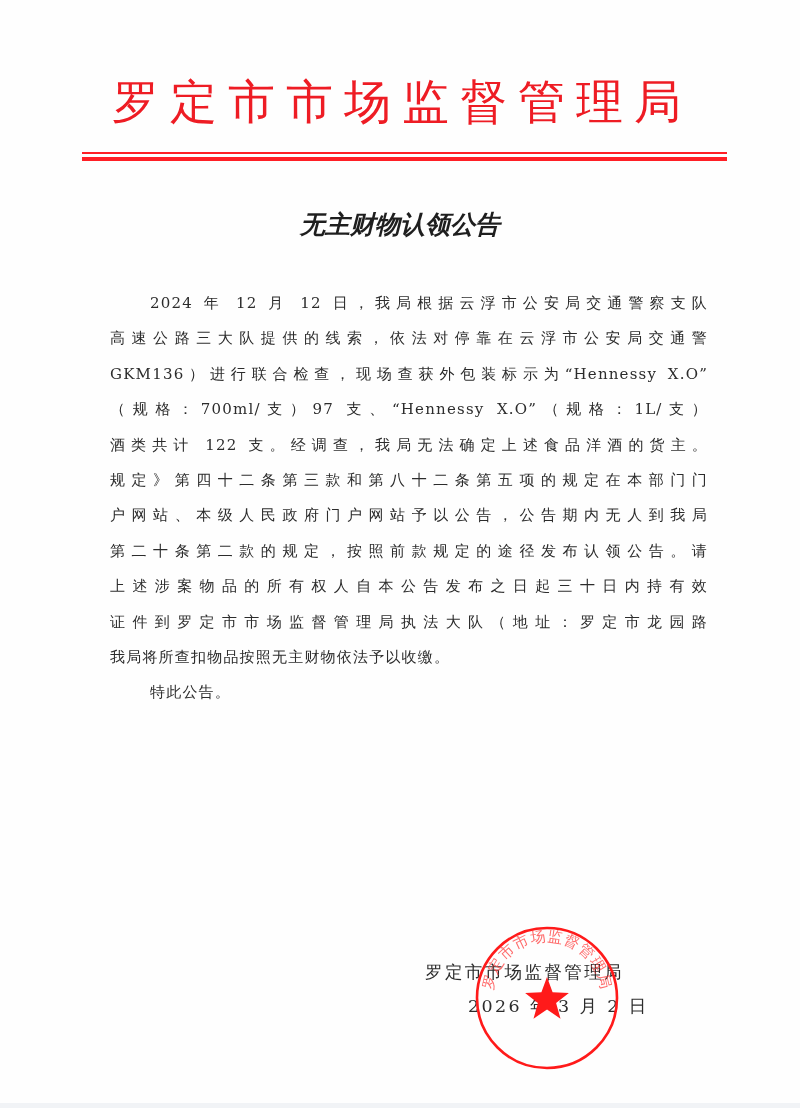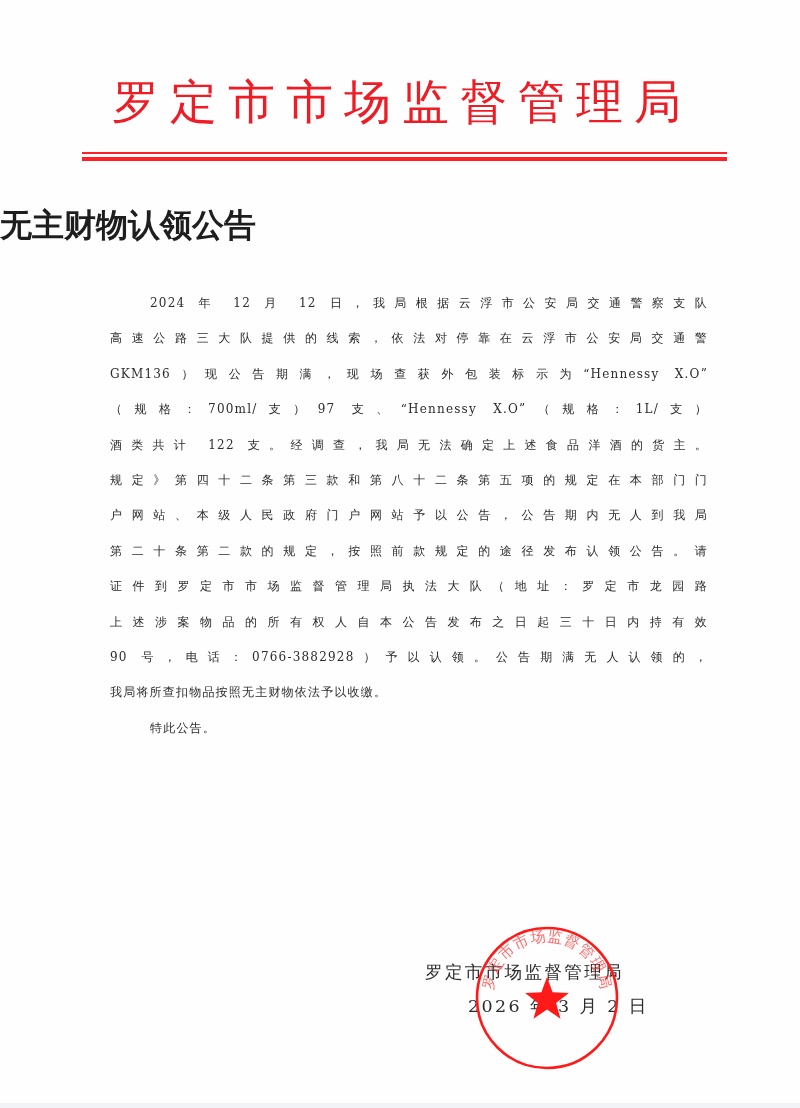--- a/index.html
+++ b/index.html
@@ -51,33 +51,35 @@
     .rule-thick {
       position: absolute;
       left: 82px; top: 157px;
       width: 645px; height: 4px;
       background: #ff1f26;
     }
     .doc-title {
       position: absolute;
       left: 0; top: 208px;
       width: 800px;
+      text-align: center;
       font-family: "DejaVu Serif", "Liberation Serif", serif;
       font-weight: bold;
-      font-size: 32px;
+      font-size: 25px;
       letter-spacing: 0px;
       color: #1e1e1e;
       line-height: 34px;
+      font-style: italic;
     }
     .body {
       position: absolute;
       left: 110px;
       top: 286px;
       width: 598px;
-      font-size: 12px;
+      font-size: 15px;
       line-height: 35.4px;
       letter-spacing: 1.2px;
       color: #2c2c2c;
     }
     .line {
       display: block;
       white-space: nowrap;
       text-align: justify;
       text-align-last: justify;
       height: 35.4px;
@@ -127,32 +129,31 @@
   <div class="rule-thin"></div>
   <div class="rule-thick"></div>
 
   <div class="doc-title">无主财物认领公告</div>
 
   <div class="body">
 
     <div>
       <span class="line indent">2024 年 12 月 12 日，我局根据云浮市公安局交通警察支队</span>
       <span class="line">高速公路三大队提供的线索，依法对停靠在云浮市公安局交通警</span>
-      <span class="line">GKM136）现公告期满，现场查获外包装标示为“Hennessy X.O”</span>
+      <span class="line">GKM136）进行联合检查，现场查获外包装标示为“Hennessy X.O”</span>
       <span class="line">（规格：700ml/支）97 支、“Hennessy X.O”（规格：1L/支）</span>
       <span class="line">酒类共计 122 支。经调查，我局无法确定上述食品洋酒的货主。</span>
     </div>
 
     <div>
       <span class="line">规定》第四十二条第三款和第八十二条第五项的规定在本部门门</span>
       <span class="line">户网站、本级人民政府门户网站予以公告，公告期内无人到我局</span>
       <span class="line">第二十条第二款的规定，按照前款规定的途径发布认领公告。请</span>
+      <span class="line">上述涉案物品的所有权人自本公告发布之日起三十日内持有效</span>
       <span class="line">证件到罗定市市场监督管理局执法大队（地址：罗定市龙园路</span>
-      <span class="line">上述涉案物品的所有权人自本公告发布之日起三十日内持有效</span>
-      <span class="line">90 号，电话：0766-3882928）予以认领。公告期满无人认领的，</span>
       <span class="line left">我局将所查扣物品按照无主财物依法予以收缴。</span>
     </div>
 
     <div>
       <span class="line indent left">特此公告。</span>
     </div>
   </div>
 
   <div class="signature">罗定市市场监督管理局</div>
   <div class="sig-date">2026 年 3 月 2 日</div>

